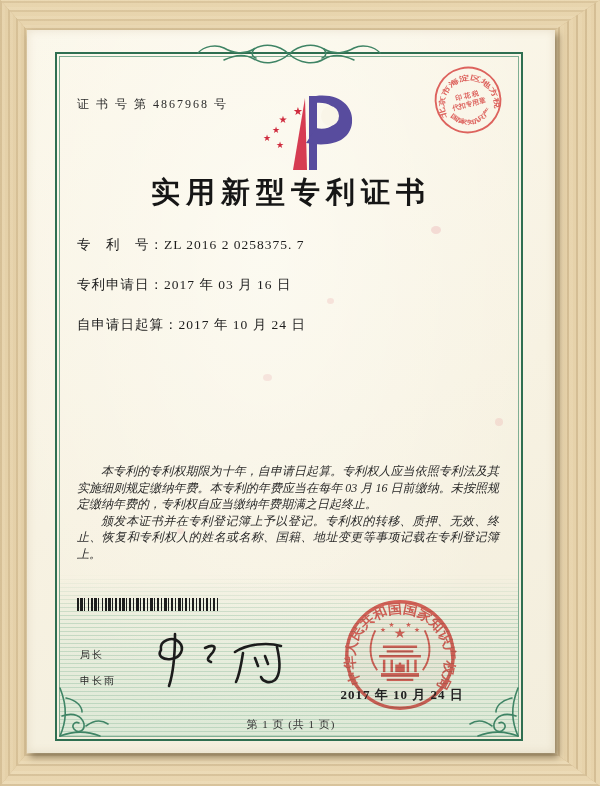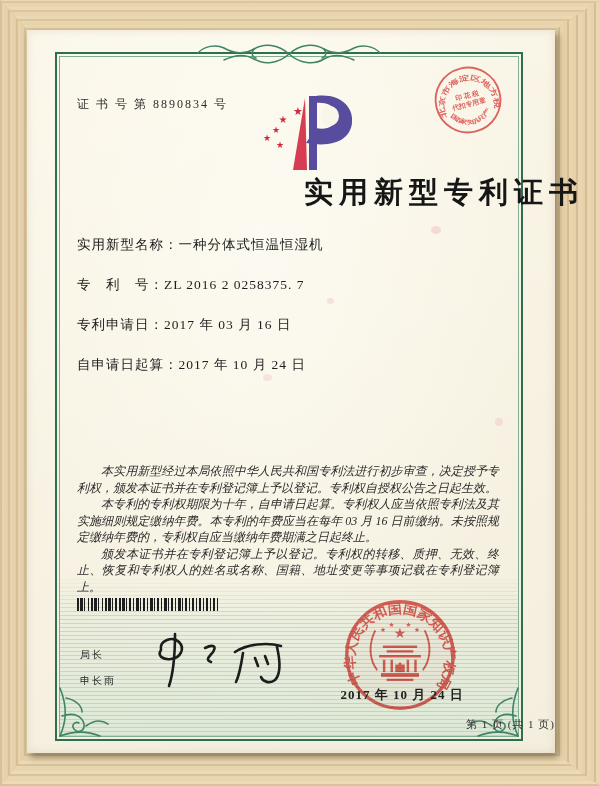--- a/index.html
+++ b/index.html
@@ -62,22 +62,22 @@
   .corner-fl{position:absolute;bottom:-1px;width:62px;height:62px;}
   .corner-fl.left{left:-1px;}
   .corner-fl.right{right:-1px;transform:scaleX(-1);}
   
   .cert-number{
     position:absolute;left:50px;top:66px;font-size:12px;letter-spacing:2px;color:#2c2c2c;
   }
   .logo{position:absolute;left:216px;top:56px;width:120px;height:96px;}
   .tax-seal{position:absolute;left:405px;top:34px;width:72px;height:72px;transform:rotate(-14deg);opacity:.85;}
   .title{
-    position:absolute;left:0;top:143px;width:100%;text-align:right;
-    font-size:29px;font-weight:600;letter-spacing:6px;color:#161616;margin-left:29px;
+    position:absolute;left:0;top:143px;width:100%;text-align:center;
+    font-size:29px;font-weight:600;letter-spacing:6px;color:#161616;
   }
   .fields{position:absolute;left:50px;top:206px;right:40px;}
   .field-row{height:22px;margin-bottom:18px;font-size:13.5px;color:#1d1d1d;letter-spacing:1px;white-space:nowrap;}
   .field-row .lab{color:#1d1d1d;}
   .body-text{
     position:absolute;left:50px;top:433px;width:422px;
     font-size:12px;line-height:16.5px;color:#2a2a2a;text-align:justify;font-style:italic;
   }
   .body-text p{margin:0;text-indent:2em;}
   .barcode{
@@ -90,21 +90,21 @@
   }
   .signer{position:absolute;left:53px;top:612px;font-family:"Liberation Sans","DejaVu Sans",sans-serif;
     font-size:10px;color:#222;line-height:26px;letter-spacing:2px;}
   .signature{position:absolute;left:112px;top:596px;width:168px;height:68px;}
   .main-seal{position:absolute;left:316px;top:568px;width:114px;height:114px;mix-blend-mode:multiply;opacity:.92;}
   .seal-date{
     position:absolute;left:303px;top:656px;width:144px;text-align:center;
     font-size:13px;color:#222;letter-spacing:1px;font-weight:600;
   }
   .footer{
-    position:absolute;left:0;top:687px;width:100%;text-align:right;
+    position:absolute;left:0;top:687px;width:100%;text-align:center;
     font-size:11px;letter-spacing:1px;color:#333;
   }
   .speckle{position:absolute;border-radius:50%;pointer-events:none;}
 </style>
 </head>
 <body>
 
 <div>
   <div class="wood wood-top"></div>
   <div class="wood wood-left"></div>
@@ -146,21 +146,21 @@
         </g>
       </svg>
     </div>
 
     <div class="speckle" style="left:404px;top:196px;width:10px;height:8px;background:rgba(225,125,135,.22);"></div>
     <div class="speckle" style="left:300px;top:268px;width:7px;height:6px;background:rgba(225,125,135,.18);"></div>
     <div class="speckle" style="left:236px;top:344px;width:9px;height:7px;background:rgba(225,125,135,.16);"></div>
     <div class="speckle" style="left:468px;top:388px;width:8px;height:8px;background:rgba(225,125,135,.18);"></div>
     <div class="speckle" style="left:150px;top:498px;width:7px;height:6px;background:rgba(225,125,135,.15);"></div>
 
-    <div class="cert-number">证 书 号 第 8890834 号</div>
+    <div class="cert-number">证 书 号 第 4867968 号</div>
 
     <svg class="logo" viewBox="0 0 120 96">
       <path d="M62,12 L50,84 L64,84 Z" fill="#d63c52"></path>
       <path d="M66,10 L74,10 L74,84 L66,84 Z" fill="#584c9e"></path>
       <path d="M73,10 C98,7 111,22 109,37 C107,53 92,62 63,57 L73,42 C85,45 95,38 94,30 C93,20 84,16 73,17 Z" fill="#584c9e"></path>
       <ellipse cx="87" cy="30" rx="9" ry="10" fill="#f9f5e8"></ellipse>
       <text x="55" y="29" font-size="11" text-anchor="middle" fill="#cf2b3e">★</text>
       <text x="40" y="37" font-size="10" text-anchor="middle" fill="#cf2b3e">★</text>
       <text x="33" y="47" font-size="9" text-anchor="middle" fill="#cf2b3e">★</text>
       <text x="24" y="55" font-size="9" text-anchor="middle" fill="#cf2b3e">★</text>
@@ -180,35 +180,31 @@
         <textPath href="#taxBottom" startOffset="0" textLength="92" lengthAdjust="spacingAndGlyphs">国家知识产权局</textPath>
       </text>
       <text x="50" y="47" font-size="9.5" font-weight="700" text-anchor="middle" fill="#d84a46">印 花 税</text>
       <text x="50" y="59" font-size="9.5" font-weight="700" text-anchor="middle" fill="#d84a46">代扣专用章</text>
     </svg>
 
     <div class="title">实用新型专利证书</div>
 
     <div class="fields">
       <div class="field-row">
-        <span class="lab">实用新型名称：</span><span>一种分体式恒温恒湿机</span>
-      </div>
-      <div class="field-row">
         <span class="lab">专　利　号：</span><span>ZL 2016 2 0258375. 7</span>
       </div>
       <div class="field-row">
         <span class="lab">专利申请日：</span><span>2017 年 03 月 16 日</span>
       </div>
       <div class="field-row">
         <span class="lab">自申请日起算：</span><span>2017 年 10 月 24 日</span>
       </div>
     </div>
 
     <div class="body-text">
-      <p>本实用新型经过本局依照中华人民共和国专利法进行初步审查，决定授予专利权，颁发本证书并在专利登记簿上予以登记。专利权自授权公告之日起生效。</p>
       <p>本专利的专利权期限为十年，自申请日起算。专利权人应当依照专利法及其实施细则规定缴纳年费。本专利的年费应当在每年 03 月 16 日前缴纳。未按照规定缴纳年费的，专利权自应当缴纳年费期满之日起终止。</p>
       <p>颁发本证书并在专利登记簿上予以登记。专利权的转移、质押、无效、终止、恢复和专利权人的姓名或名称、国籍、地址变更等事项记载在专利登记簿上。</p>
     </div>
 
     <div class="barcode"></div>
 
     <div class="signer">
       <div>局长</div>
       <div>申长雨</div>
     </div>

